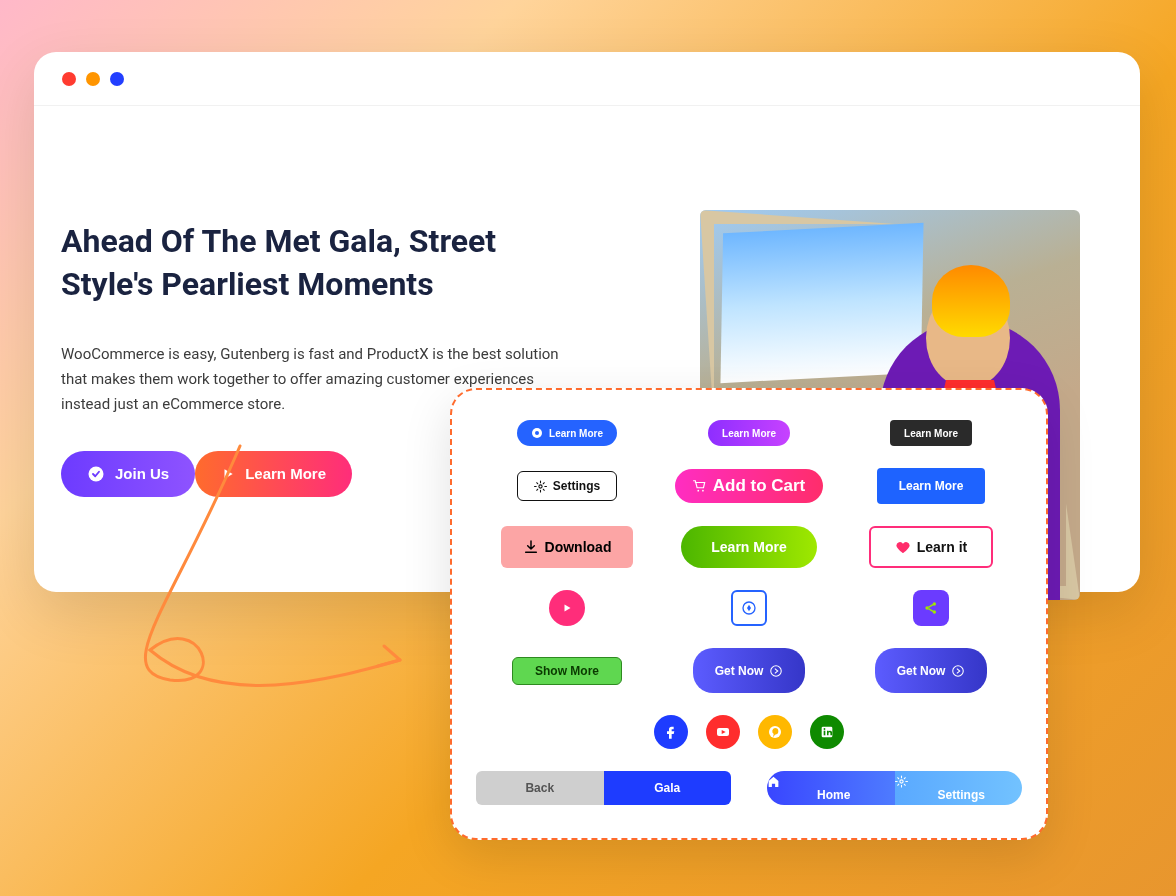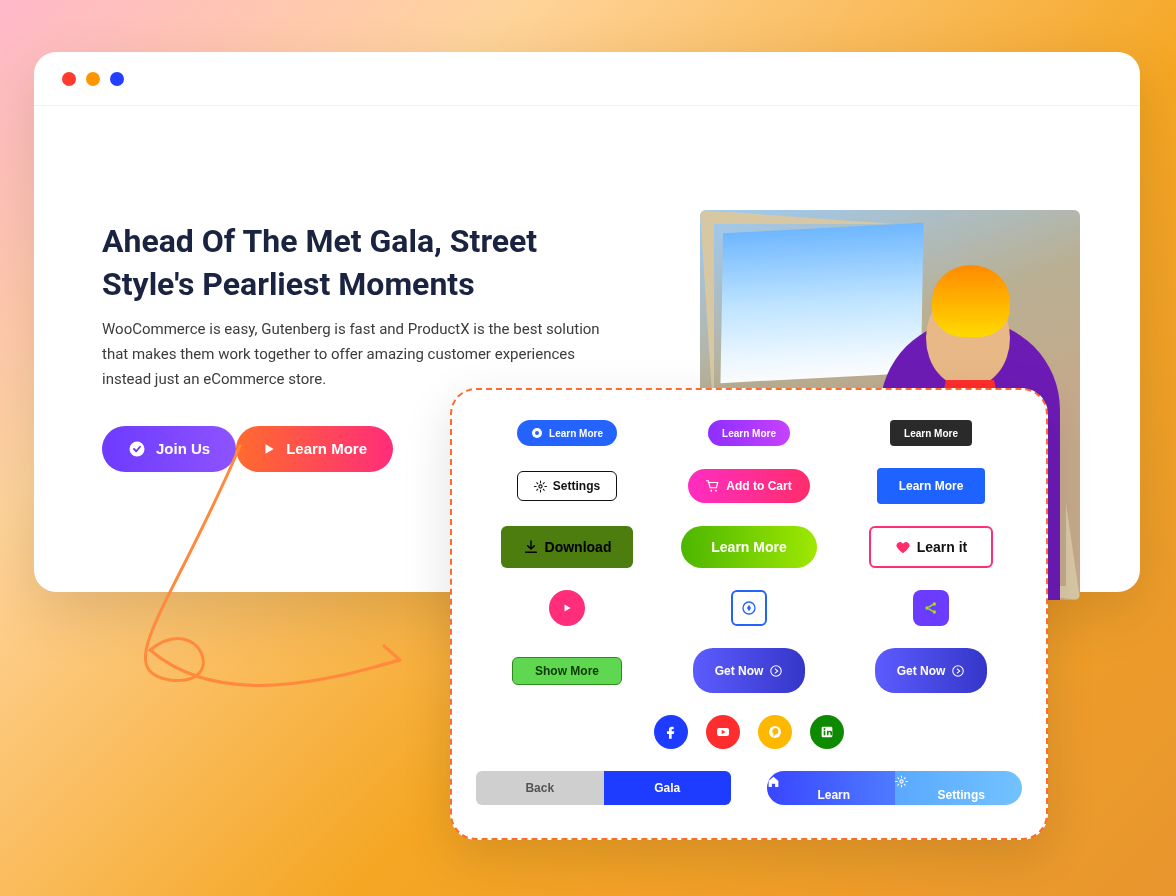--- a/index.html
+++ b/index.html
@@ -1,24 +1,24 @@
 <!DOCTYPE html>
 <html><head>
 <meta charset="utf-8">
 <style>
 *{margin:0;padding:0;box-sizing:border-box}
 body{font-family:-apple-system,BlinkMacSystemFont,"Segoe UI",Roboto,sans-serif;width:1176px;height:896px;background:linear-gradient(135deg,#ffb8c9 0%,#ffd49b 25%,#f5a623 60%,#e8962e 100%);overflow:hidden;position:relative}
 .main-window{position:absolute;top:52px;left:34px;width:1106px;height:540px;background:#fff;border-radius:22px;box-shadow:0 20px 60px rgba(0,0,0,.12)}
 .title-bar{height:54px;display:flex;align-items:center;padding-left:28px;border-bottom:1px solid #f1f1f1}
 .traffic{width:14px;height:14px;border-radius:50%;margin-right:10px}
 .red{background:#ff3b30}.amber{background:#ff9500}.blue{background:#233fff}
-.hero{display:flex;padding:60px 64px 0 68px}
+.hero{display:flex;padding:60px 64px 0 27px}
 .hero-text{width:520px;padding-top:54px}
 .hero-title{font-size:32px;font-weight:700;color:#1a2340;line-height:1.35}
-.hero-desc{margin-top:11px;font-size:15px;color:#3c3c3c;line-height:1.65}
+.hero-desc{margin-top:36px;font-size:15px;color:#3c3c3c;line-height:1.65}
 .hero-cta{margin-top:34px;display:flex;}
 .cta-btn{border:none;height:46px;padding:0 26px;border-radius:30px;font-size:15px;font-weight:600;color:#fff;display:inline-flex;align-items:center;gap:10px;cursor:pointer}
 .cta-join{background:linear-gradient(90deg,#6d3bff,#8e53ff)}
 .cta-learn{background:linear-gradient(90deg,#ff6b2d,#ff2d7a)}
 .hero-img{position:absolute;top:158px;right:60px;width:380px;height:390px;border-radius:6px;overflow:hidden;background:linear-gradient(160deg,#9ecbf5 0%,#b9b094 35%,#c4a98a 60%)}
 .frame{position:absolute;inset:0;border:14px solid #d8c7a3;clip-path:polygon(0 0,86% 6%,100% 100%,6% 90%);}
 .sky{position:absolute;top:18px;left:22px;width:200px;height:150px;background:linear-gradient(#6fb7ff,#bfe4ff,#fff);transform:skewX(-4deg) rotate(-3deg)}
 .person{position:absolute;right:20px;bottom:0;width:180px;height:280px;background:#6d1bb5;border-radius:90px 90px 0 0}
 .person::before{content:"";position:absolute;top:-32px;left:46px;width:84px;height:100px;background:#e8b887;border-radius:50%}
 .person::after{content:"";position:absolute;top:60px;left:30px;width:120px;height:160px;background:#ff2d2d;clip-path:polygon(30% 0,70% 0,100% 100%,0 100%)}
@@ -26,23 +26,23 @@
 .arrow-svg{position:absolute;top:440px;left:100px;pointer-events:none}
 
 .panel{position:absolute;top:388px;left:450px;width:598px;height:452px;background:#fff;border-radius:26px;box-shadow:0 16px 50px rgba(0,0,0,.12);border:2px dashed #ff6b2d;padding:30px 24px 22px}
 .row{display:flex;justify-content:space-between;align-items:center;margin-bottom:22px}
 .row:last-child{margin-bottom:0}
 .col{flex:1;display:flex;justify-content:center}
 .btn{border:none;cursor:pointer;font-weight:600;font-size:12px;display:inline-flex;align-items:center;justify-content:center;gap:6px}
 .pill-sm{height:26px;padding:0 14px;border-radius:20px;font-size:10px;color:#fff}
 .b-chat{background:#2563ff}.b-purple{background:linear-gradient(90deg,#8e2eff,#c742ff)}.b-dark{background:#2a2a2a;border-radius:4px}
 .b-set{height:30px;padding:0 16px;border-radius:6px;background:#fff;border:1.5px solid #111;font-size:12px;color:#111}
-.b-cart{height:34px;padding:0 18px;border-radius:20px;background:linear-gradient(90deg,#ff2dc2,#ff2d6b);color:#fff;font-size:12px}
+.b-cart{height:34px;padding:0 18px;border-radius:20px;background:linear-gradient(90deg,#ff2dc2,#ff2d6b);color:#fff;font-size:17px}
 .b-blue-rect{height:36px;padding:0 22px;background:#1e63ff;color:#fff;border-radius:4px;font-size:12px}
-.b-yellow{height:42px;padding:0 22px;background:#4d7c0f;color:#000;border-radius:6px;font-size:14px}
+.b-yellow{height:42px;padding:0 22px;background:#fca5a5;color:#000;border-radius:6px;font-size:14px}
 .b-green{height:42px;padding:0 30px;background:linear-gradient(90deg,#4cb600,#9fe800);color:#fff;border-radius:22px;font-size:14px}
 .b-love{height:42px;padding:0 24px;background:#fff;border:2px solid #ff2d7a;color:#111;border-radius:6px;font-size:14px}
 .b-play-circ{width:36px;height:36px;border-radius:50%;background:#ff2d7a;color:#fff}
 .b-dir-sq{width:36px;height:36px;border-radius:6px;background:#fff;border:2px solid #2563ff;color:#2563ff}
 .b-share-sq{width:36px;height:36px;border-radius:8px;background:#6b3bff;color:#9fe800}
 .b-showmore{height:28px;padding:0 22px;background:#5fd750;border:1.5px solid #2e8a20;color:#0a3a00;border-radius:6px;font-size:12px}
 .b-getnow{height:45px;padding:0 22px;background:linear-gradient(90deg,#5c5cff,#3536c8);color:#fff;border-radius:20px;font-size:12px}
 .socials{display:flex;justify-content:center;gap:18px;margin-bottom:22px}
 .soc{width:34px;height:34px;border-radius:50%;display:flex;align-items:center;justify-content:center;cursor:pointer}
 .soc-fb{background:#1e3cff}.soc-yt{background:#ff2d2d}.soc-pin{background:#ffb800}.soc-ln{background:#0e8a00}
@@ -240,20 +240,20 @@
       </div>
   </div>
   <div class="footer-row">
     <div class="seg">
       <button class="seg-btn seg-back">Back</button>
       <button class="seg-btn seg-next">Gala</button>
     </div>
     <div class="seg">
       <button class="seg-btn seg-home"><svg width="13" height="13" viewBox="0 0 24 24">
             <path d="M3 11l9-8 9 8v10a1 1 0 01-1 1h-5v-6h-6v6H4a1 1 0 01-1-1z" fill="#fff"></path>
-          </svg><span style="margin-left:6px">Learn</span></button>
+          </svg><span style="margin-left:6px">Home</span></button>
       <button class="seg-btn seg-sett"><svg width="13" height="13" viewBox="0 0 24 24" fill="none">
             <circle cx="12" cy="12" r="3" stroke="#fff" stroke-width="2"></circle>
             <path d="M12 2v3M12 19v3M4 12H1M23 12h-3M5 5l2 2M17 17l2 2M5 19l2-2M17 7l2-2" stroke="#fff" stroke-width="2" stroke-linecap="round"></path>
           </svg><span style="margin-left:6px">Settings</span></button>
     </div>
   </div>
 </div>
 
 </body></html>

